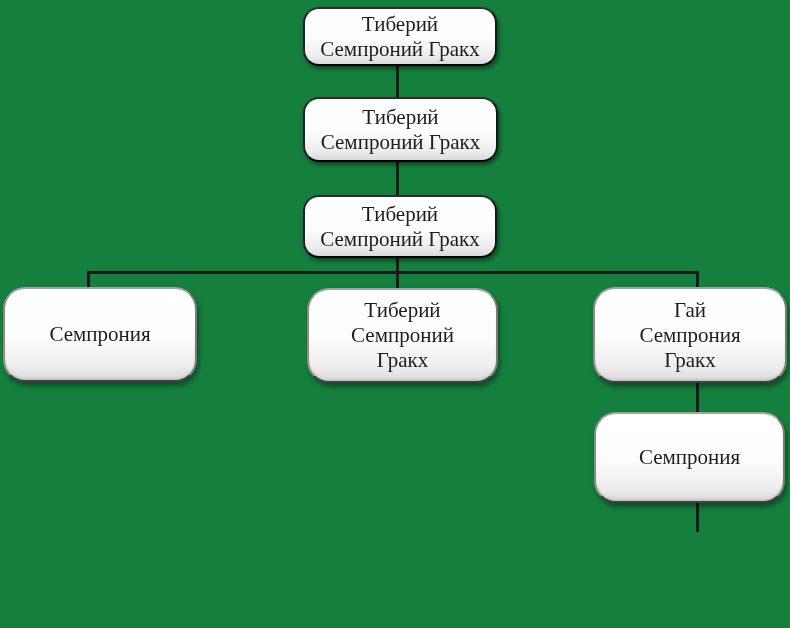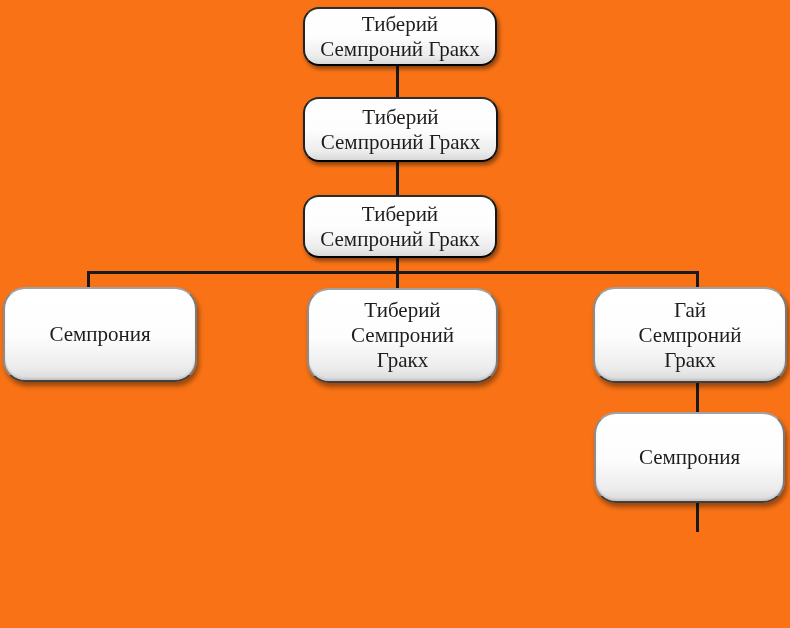--- a/index.html
+++ b/index.html
@@ -1,17 +1,17 @@
 <!DOCTYPE html>
 <html><head>
 <meta charset="utf-8">
 <style>
   html,body { margin:0; padding:0; background:#ffffff; }
   .canvas {
-    position:relative; width:790px; height:628px; background:#f97316;
+    position:relative; width:790px; height:628px; background:#15803d;
     font-family:"Liberation Serif","DejaVu Serif",serif;
     overflow:hidden;
   }
   .node {
     position:absolute; box-sizing:border-box;
     display:flex; align-items:center; justify-content:center;
     text-align:center; color:#1d1d1d;
     font-size:21px; line-height:25px;
     background:linear-gradient(180deg,#ffffff 0%,#fdfdfd 52%,#ececec 86%,#d9d9d9 100%);
   }
@@ -74,20 +74,20 @@
   <div class="node gray n4">
     <span class="label">Семпрония</span>
   </div>
   <div class="node gray n5">
     <span class="label">Тиберий
 Семпроний
 Гракх</span>
   </div>
   <div class="node gray n6">
     <span class="label">Гай
-Семпроний
+Семпрония
 Гракх</span>
   </div>
   <div class="node gray n7">
     <span class="label">Семпрония</span>
   </div>
 
 </div>
 
 </body></html>

